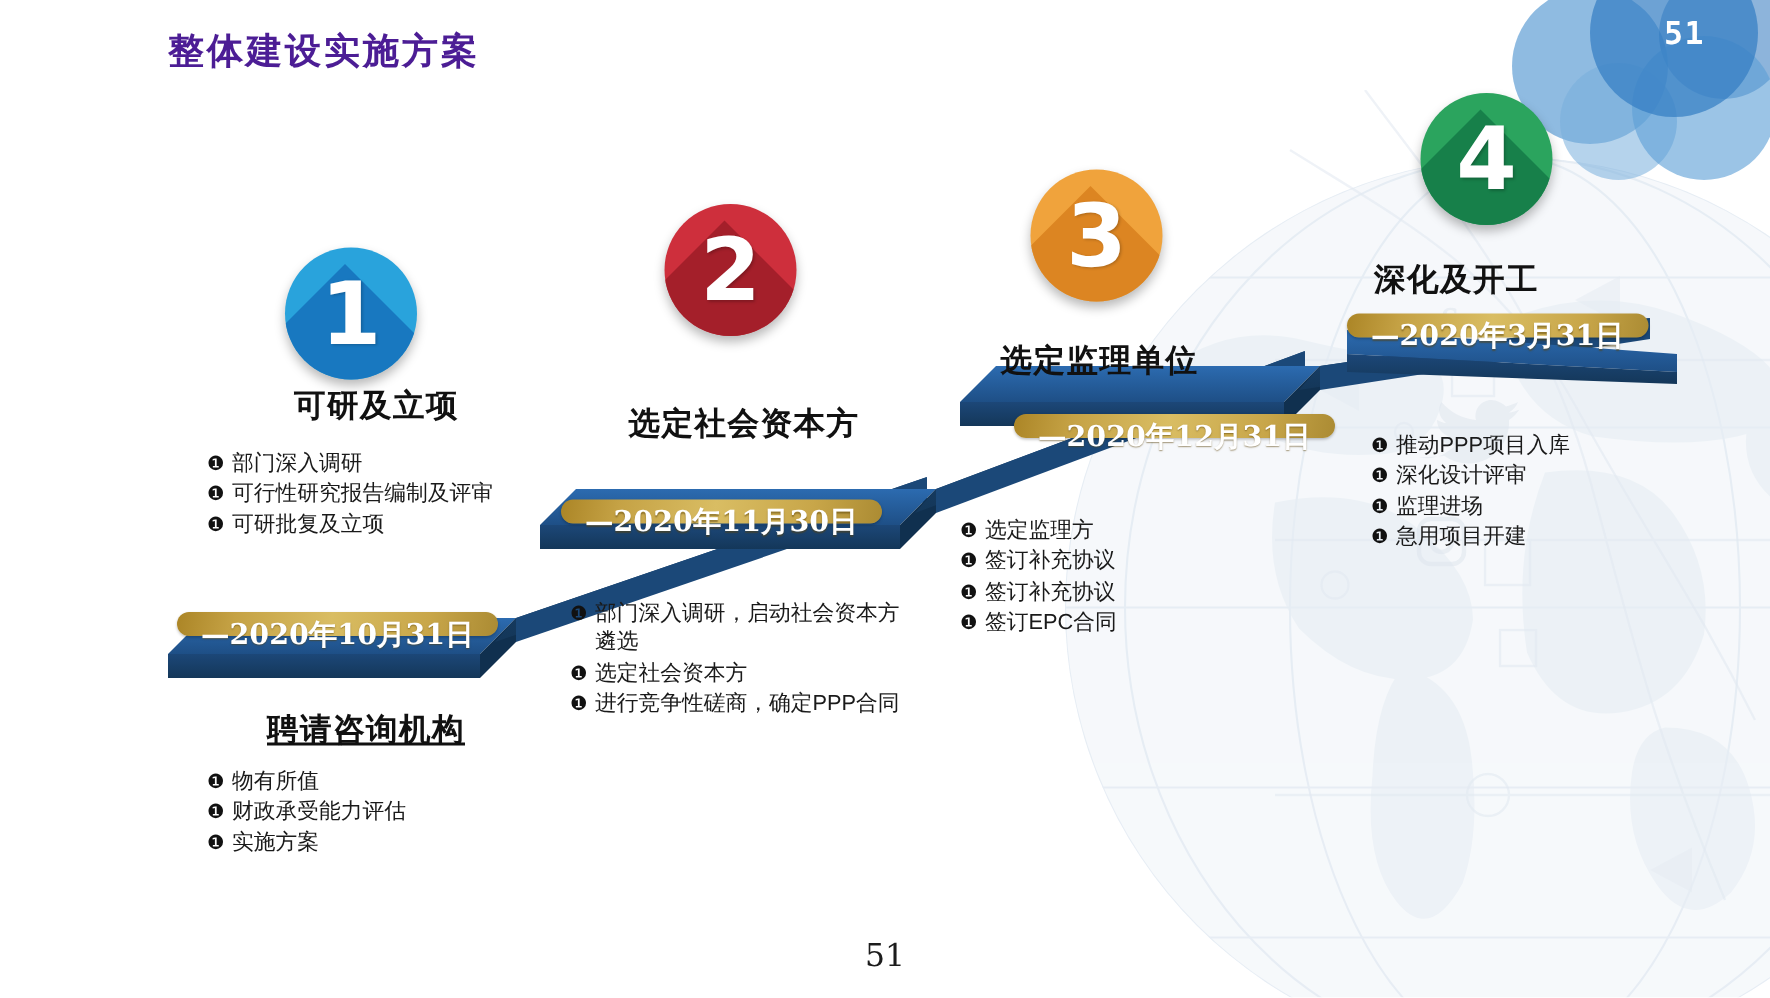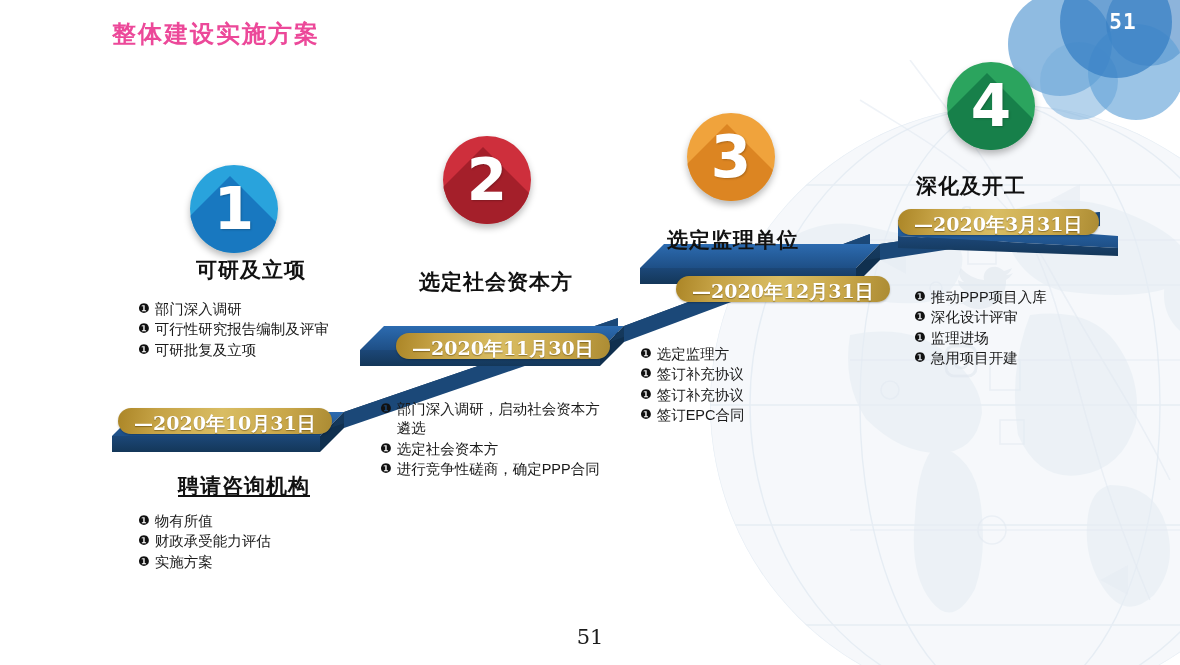--- a/index.html
+++ b/index.html
@@ -68,21 +68,21 @@
   }
 
   
   .slide-title {
     position: absolute;
     left: 112px;
     top: 18px;
     font-family: "DejaVu Serif", "Liberation Serif", serif;
     font-weight: bold;
     font-size: 24px;
-    color: #ec4899;
+    color: #4c1d95;
     letter-spacing: 2px;
   }
 
   
   .stairs {
     position: absolute;
     left: 0;
     top: 0;
     width: 1180px;
     height: 665px;
@@ -133,21 +133,21 @@
     font-family: "DejaVu Serif", "Liberation Serif", serif;
     font-weight: bold;
     font-size: 21px;
     color: #111111;
     white-space: nowrap;
     letter-spacing: 1px;
   }
 
   .date-badge {
     position: absolute;
-    height: 26px;
+    height: 16px;
     line-height: 30px;
     padding: 0 16px;
     border-radius: 16px;
     color: #ffffff;
     font-family: "DejaVu Serif", "Liberation Serif", serif;
     font-weight: bold;
     font-size: 19px;
     white-space: nowrap;
     text-align: center;
     background: linear-gradient(100deg, #ab8526 0%, #c5a245 18%, #d9bd63 48%, #c8a649 78%, #ab8b33 100%);
@@ -342,21 +342,21 @@
   </div>
 
   <div class="step">
     <div class="circle-wrap" style="left:443px; top:136px;">
       <div class="circle" style="background:#CE2F3C;">
         <div class="shadow" style="background:#A41F2A;"></div>
         <div class="num">2</div>
       </div>
     </div>
     <div class="step-title" style="left:419px; top:268px;">选定社会资本方</div>
-    <div class="date-badge" style="left:396px; top:333px;">—2020年11月30日</div>
+    <div class="date-badge" style="left:374px; top:333px;">—2020年11月30日</div>
     <div class="bullets w-mid" style="left:380px; top:400px;">
       <div class="bl">
           <span class="mark">❶</span>
           <span class="txt">部门深入调研，启动社会资本方遴选</span>
         </div>
       <div class="bl">
           <span class="mark">❶</span>
           <span class="txt">选定社会资本方</span>
         </div>
       <div class="bl">

